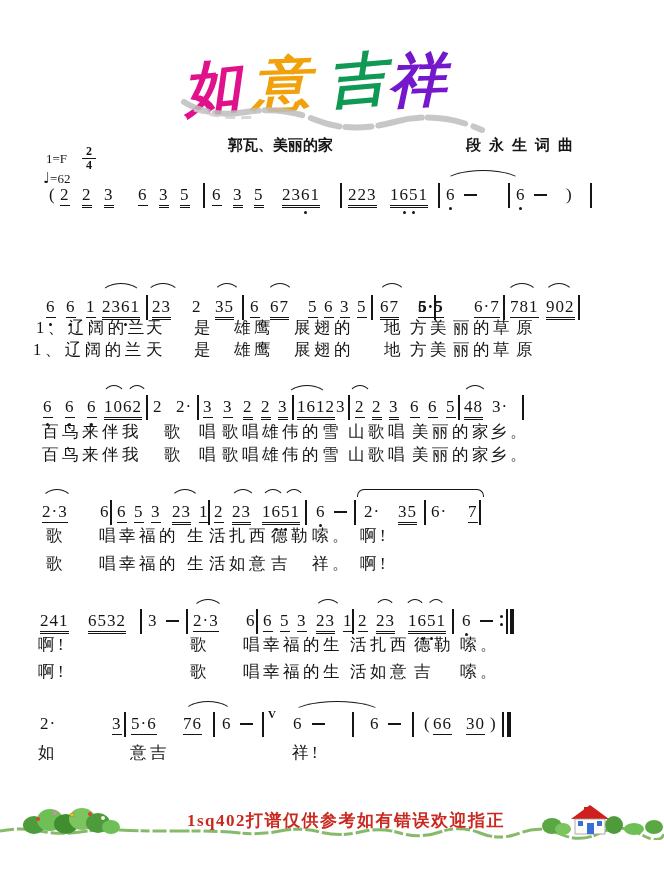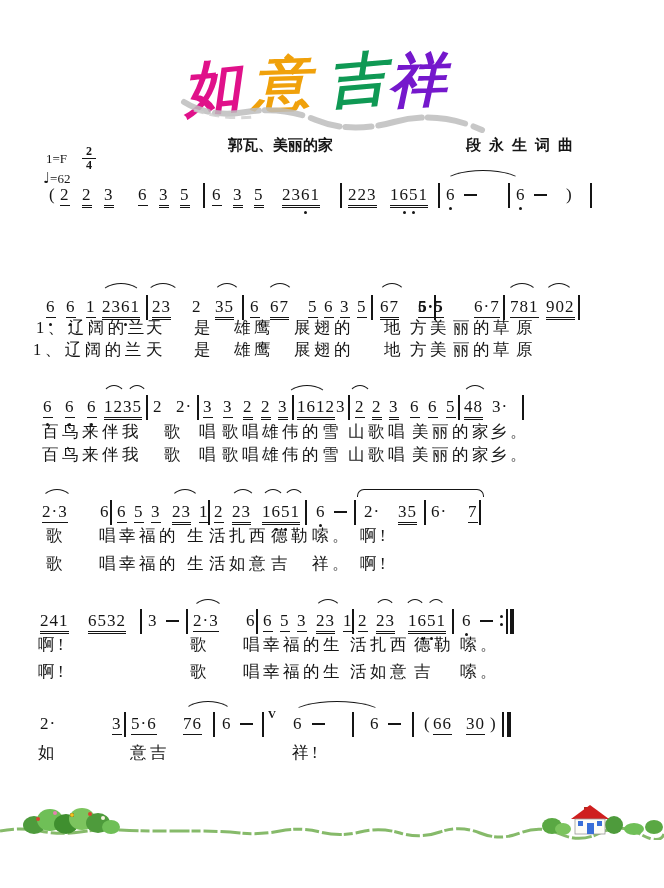--- a/index.html
+++ b/index.html
@@ -138,21 +138,21 @@
       <span class="lyr" style="left: 453px; top: 342px;">丽的草</span>
       <span class="lyr" style="left: 516px; top: 342px;">原</span>
       <div class="arc" style="left: 102px; top: 385px; width: 22px; height: 12px;"></div>
       <div class="arc" style="left: 126px; top: 385px; width: 20px; height: 12px;"></div>
       <div class="arc" style="left: 286px; top: 385px; width: 40px; height: 12px;"></div>
       <div class="arc" style="left: 348px; top: 385px; width: 22px; height: 12px;"></div>
       <div class="arc" style="left: 462px; top: 385px; width: 24px; height: 12px;"></div>
       <span class="note u1" style="left: 43px; top: 398px;">6<i class="odot" style="left: calc(50% - 1.5px); bottom: -9px;"></i></span>
       <span class="note u1" style="left: 65px; top: 398px;">6<i class="odot" style="left: calc(50% - 1.5px); bottom: -9px;"></i></span>
       <span class="note u1" style="left: 87px; top: 398px;">6<i class="odot" style="left: calc(50% - 1.5px); bottom: -9px;"></i></span>
-      <span class="note u2" style="left: 104px; top: 398px;">1235</span>
+      <span class="note u2" style="left: 104px; top: 398px;">1062</span>
       <div class="bar" style="left: 146px; top: 395px;"></div>
       <span class="note" style="left: 153px; top: 398px;">2</span>
       <span class="note" style="left: 176px; top: 398px;">2·</span>
       <div class="bar" style="left: 197px; top: 395px;"></div>
       <span class="note u1" style="left: 203px; top: 398px;">3</span>
       <span class="note u1" style="left: 223px; top: 398px;">3</span>
       <span class="note u2" style="left: 243px; top: 398px;">2</span>
       <span class="note u2" style="left: 261px; top: 398px;">2</span>
       <span class="note u2" style="left: 278px; top: 398px;">3</span>
       <div class="bar" style="left: 292px; top: 395px;"></div>
@@ -321,14 +321,15 @@
     </g>
     <g>
       <rect x="584" y="5" width="5" height="8" fill="#b02a1e"></rect>
       <polygon points="571,17 590,3 609,17" fill="#cf1f1f"></polygon>
       <rect x="575" y="17" width="30" height="15" fill="#fdfcf7" stroke="#9a9a9a" stroke-width="0.8"></rect>
       <rect x="587" y="21" width="7" height="11" fill="#3a6fd8"></rect>
       <rect x="578" y="19" width="5" height="5" fill="#3a6fd8"></rect>
       <rect x="597" y="19" width="5" height="5" fill="#3a6fd8"></rect>
     </g>
   </svg>
+  <div class="footnote" style="color: rgb(201, 40, 31);">1sq402打谱仅供参考如有错误欢迎指正</div>
 
 </div>
 
 </body></html>

